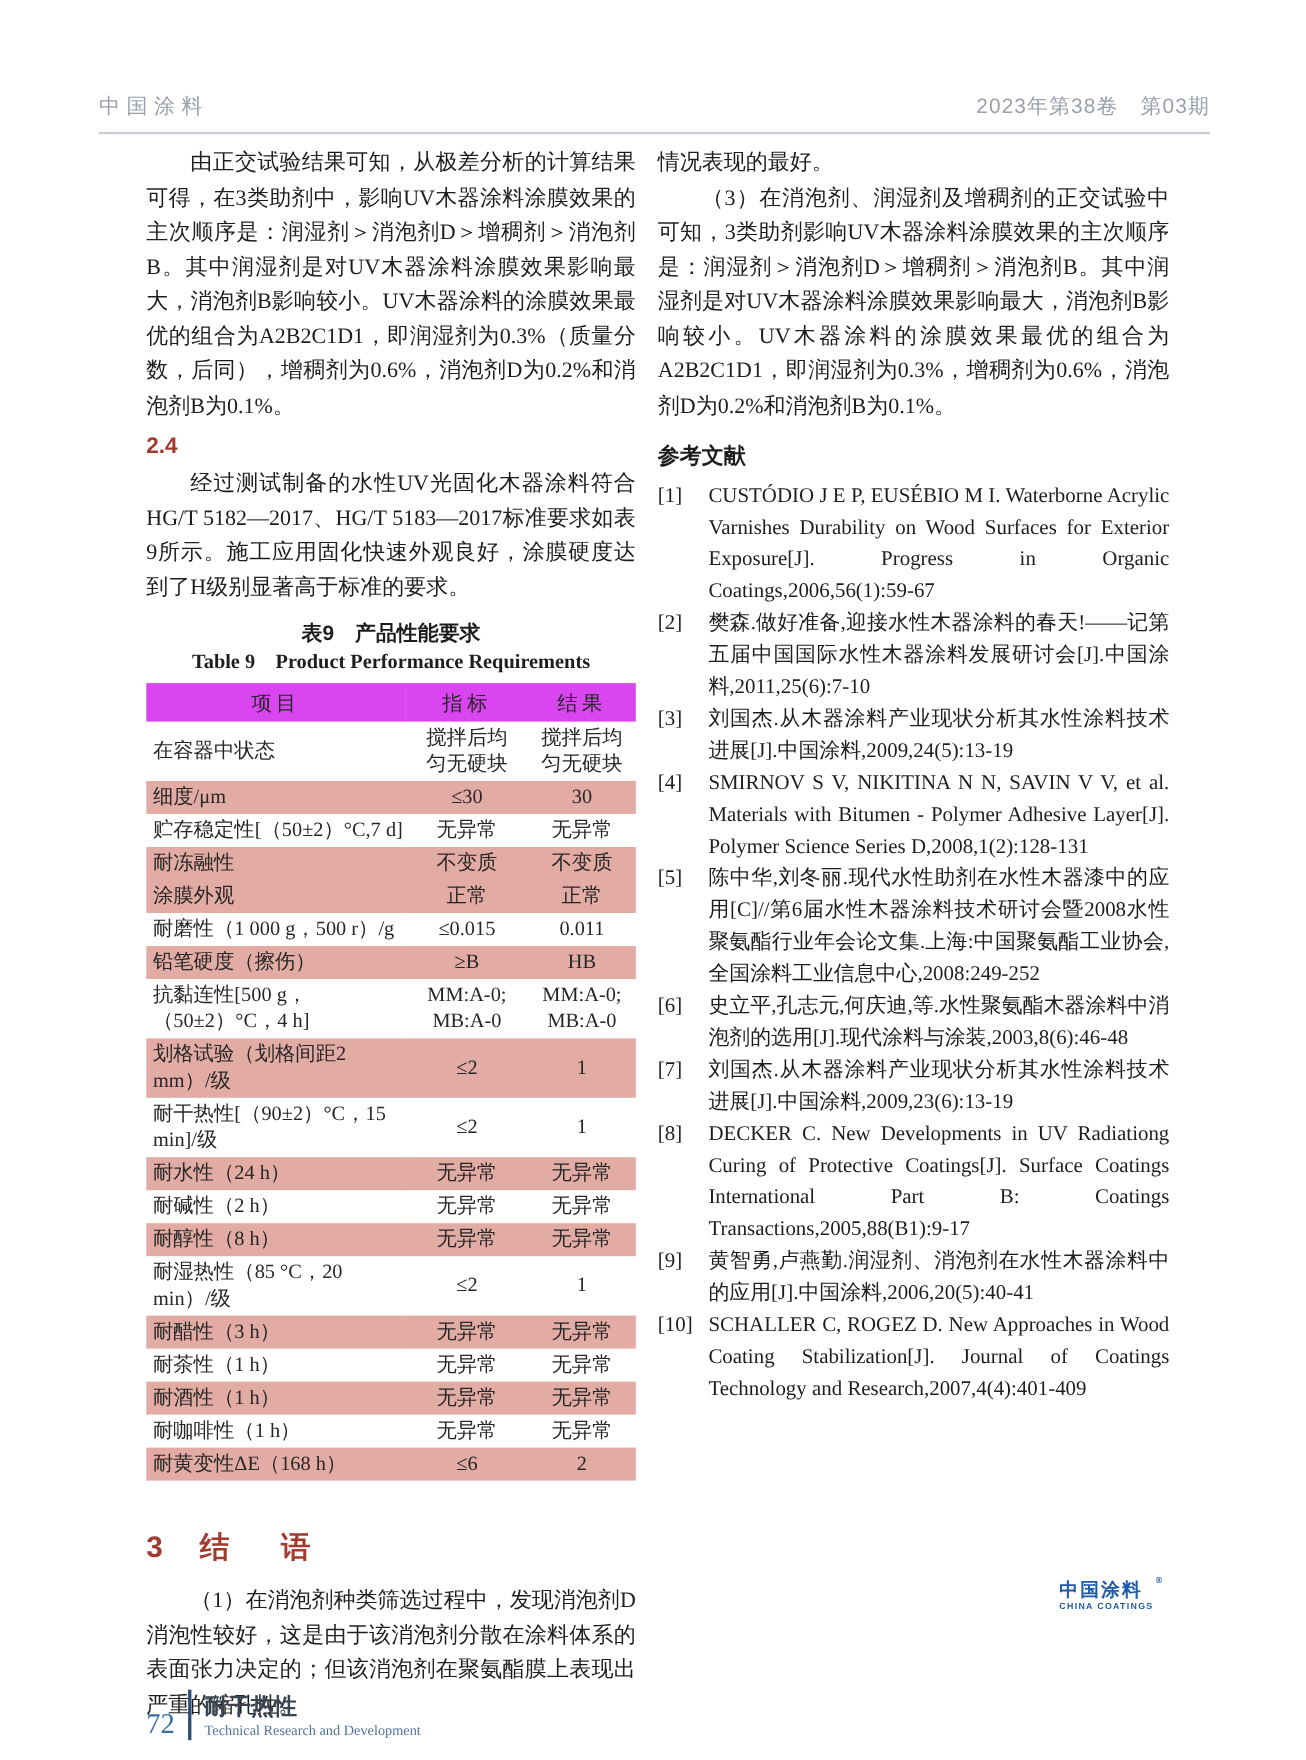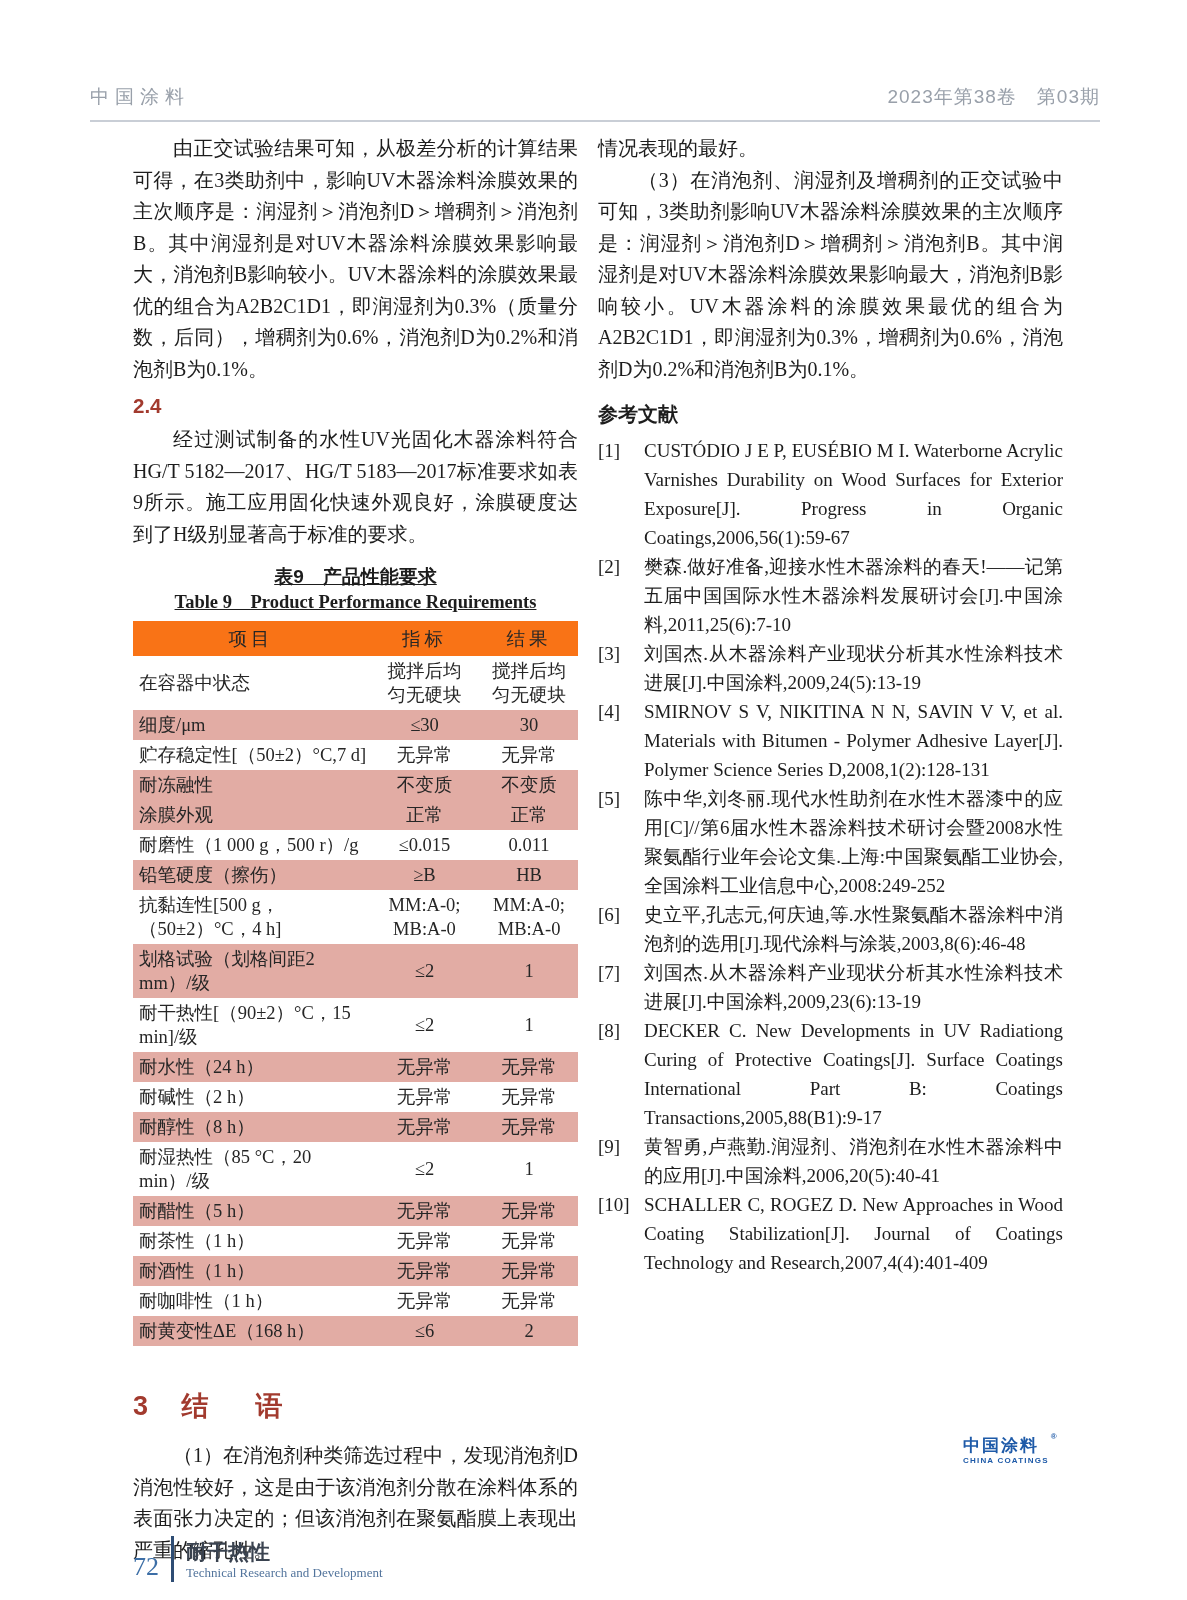--- a/index.html
+++ b/index.html
@@ -32,34 +32,34 @@
   
   .h2 {
     display:flex; margin:4px 0 2px 0;
     font-family:"Liberation Sans","DejaVu Sans",sans-serif;
     font-weight:bold; font-size:20.5px; line-height:33px; color:#a23a2e;
   }
   .h2num { width:49px; flex-shrink:0; }
   .h2title { flex:1; text-align:justify; }
 
   
-  .tbl-caption { margin-top:14px; text-align:center;text-decoration:underline; }
+  .tbl-caption { margin-top:14px; text-align:center; }
   .cap-zh {
     font-family:"Liberation Sans","DejaVu Sans",sans-serif;
     font-weight:bold; font-size:19px; color:#1d1d1d; line-height:26px;
   }
   .cap-en { font-weight:bold; font-size:18.5px; line-height:25px; }
 
   
   table.perf {
     width:100%; border-collapse:collapse; margin-top:6px;
     font-size:18.5px; color:#262626;
   }
   table.perf th {
-    background:#f97316; font-weight:normal; text-align:center;
+    background:#d946ef; font-weight:normal; text-align:center;
     padding:5px 18px; letter-spacing:4px;
   }
   table.perf td { padding:3px 2px; line-height:24px; vertical-align:middle; }
   table.perf td:first-child { text-align:left; padding-left:6px; }
   table.perf td:nth-child(2), table.perf td:nth-child(3) { text-align:center; white-space:pre-line; }
   table.perf col.c1 { width:53%; } table.perf col.c2 { width:25%; } table.perf col.c3 { width:22%; }
   table.perf tr.shaded td { background:#e2aca4; }
 
   
   .h1 {
@@ -213,21 +213,21 @@
     <td>耐醇性（8 h）</td>
     <td>无异常</td>
     <td>无异常</td>
   </tr>
             <tr>
     <td>耐湿热性（85 °C，20 min）/级</td>
     <td>≤2</td>
     <td>1</td>
   </tr>
             <tr class="shaded">
-    <td>耐醋性（5 h）</td>
+    <td>耐醋性（3 h）</td>
     <td>无异常</td>
     <td>无异常</td>
   </tr>
             <tr>
     <td>耐茶性（1 h）</td>
     <td>无异常</td>
     <td>无异常</td>
   </tr>
             <tr class="shaded">
     <td>耐酒性（1 h）</td>

